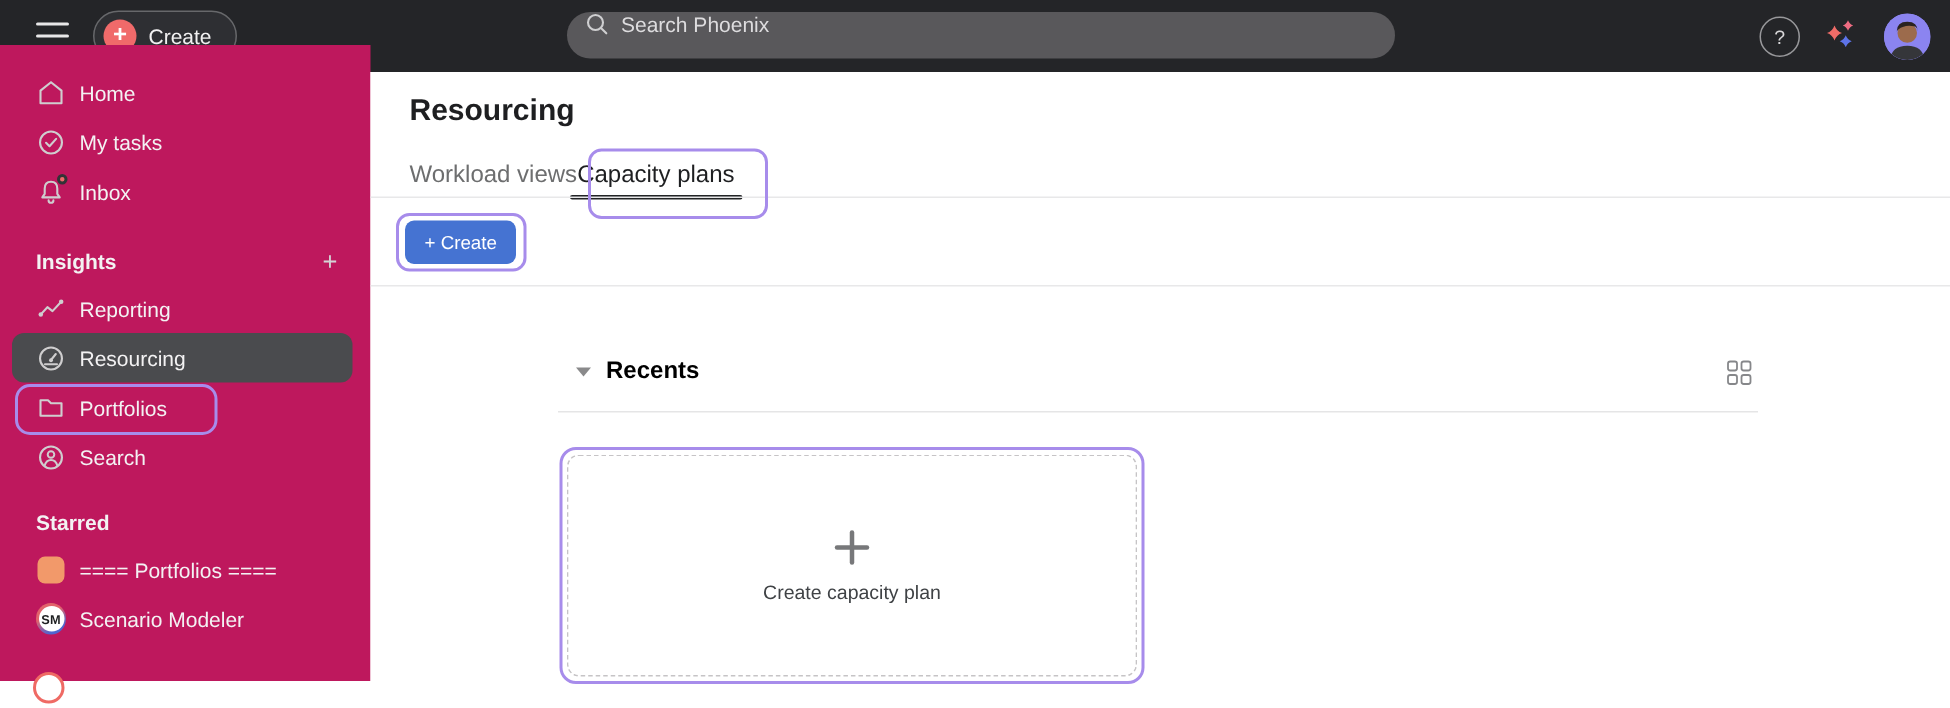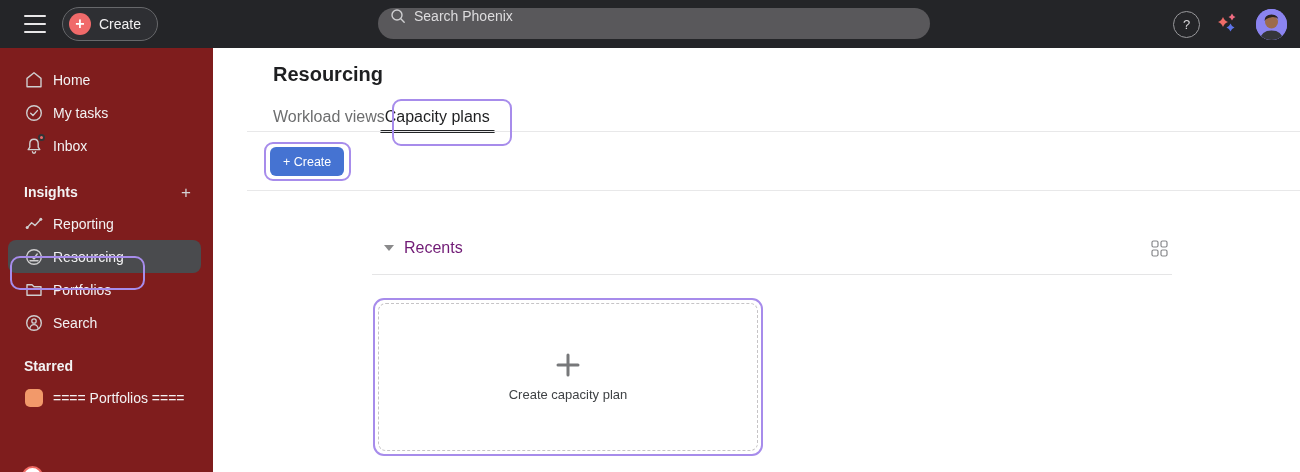--- a/index.html
+++ b/index.html
@@ -18,21 +18,21 @@
   .tb-create .tb-create-label { color:#f2f1f2; font-size:14px; font-weight:500; }
   .searchbar { position:absolute; left:378px; top:8px; width:552px; height:31px; border-radius:16px; background:#59585b; display:flex; align-items:flex-start; padding:0 12px; gap:8px; cursor:text; }
   .searchbar svg { flex:0 0 auto; }
   .search-text { color:#dddcde; font-size:14px; }
   .tb-right { position:absolute; right:13px; top:0; height:48px; display:flex; align-items:center; gap:13px; }
   .help-btn { width:27px; height:27px; border-radius:50%; border:1.5px solid #98989b; color:#d9d8da; font-size:13px; display:flex; align-items:center; justify-content:center; cursor:pointer; }
   .sparkles { width:30px; height:30px; display:flex; align-items:center; justify-content:center; cursor:pointer; }
   .avatar { width:31px; height:31px; border-radius:50%; overflow:hidden; cursor:pointer; background:#8b84f0; }
 
   
-  .sidebar { position:absolute; left:0; top:48px; width:213px; height:424px; background:#7f1d1d; color:#f3f2f3; }
+  .sidebar { position:absolute; left:0; top:30px; width:247px; height:424px; background:#be185d; color:#f3f2f3; }
   .side-row { height:33px; margin:0 12px 0 8px; padding-left:16px; border-radius:8px; display:flex; align-items:center; gap:9px; font-size:14px; cursor:pointer; }
   .side-row .ic { width:20px; height:20px; display:flex; align-items:center; justify-content:center; flex:0 0 auto; }
   .side-row.selected { background:#4a4b4e; }
   .side-header { height:30px; margin-top:15px; padding:0 22px 0 24px; display:flex; align-items:center; justify-content:space-between; font-size:14px; font-weight:700; }
   .side-header .add-btn { color:#d4d3d5; font-size:17px; font-weight:400; cursor:pointer; line-height:1; }
   .sb-top { padding-top:15px; }
   .orange-square { width:18px; height:18px; border-radius:5px; background:#f2996a; }
   .sm-badge { width:21px; height:21px; border-radius:50%; background:linear-gradient(150deg,#e2636b 38%,#4f66d0 78%); display:flex; align-items:center; justify-content:center; }
   .sm-badge .sm-inner { width:17px; height:17px; border-radius:50%; background:#ffffff; color:#1e1f21; font-size:8.5px; font-weight:700; display:flex; align-items:center; justify-content:center; letter-spacing:.2px; }
   .partial-avatar { position:absolute; left:22px; bottom:-15px; width:21px; height:21px; border-radius:50%; background:#fff; border:2.5px solid #ef6a64; }
@@ -44,21 +44,21 @@
   .page-title { position:absolute; left:26px; top:15px; font-size:20px; font-weight:700; color:#1e1f21; }
   .tabs { position:absolute; left:26px; top:60px; display:flex; font-size:16px; }
   .tab { position:relative; cursor:pointer; color:#6d6e6f; }
   .tab.active { color:#1e1f21; font-weight:500; }
   .tab.active::after { content:''; position:absolute; left:-5px; right:-5px; bottom:-7px; height:3px; background:#222426; border-radius:2px; }
   .divider-full { position:absolute; left:0; width:1053px; height:1px; background:#e8e8e9; }
   .btn-create { position:absolute; left:23px; top:99px; height:29px; padding:0 13px; background:#4573d2; border:none; border-radius:6px; color:#ffffff; font-size:12.5px; font-weight:500; font-family:"Liberation Sans",sans-serif; cursor:pointer; }
   .recents { position:absolute; left:125px; top:189px; width:800px; }
   .recents-header { display:flex; align-items:center; height:22px; padding:0 3px 0 12px; }
   .tri-down { width:0; height:0; border-left:5px solid transparent; border-right:5px solid transparent; border-top:6px solid #8a8a8b; margin-right:10px; cursor:pointer; }
-  .recents-label { font-size:16px; font-weight:400; color:#701a75; flex:1; }
+  .recents-label { font-size:16px; font-weight:700; color:#000000; flex:1; }
   .grid-btn { width:20px; height:20px; display:flex; align-items:center; justify-content:center; cursor:pointer; }
   .recents-divider { margin-top:15px; height:1px; background:#e5e5e6; }
   .create-card { position:absolute; left:131px; top:255px; width:380px; height:148px; border:1px dashed #c6c4c6; border-radius:8px; background:#fff; display:flex; flex-direction:column; align-items:center; justify-content:center; gap:9px; cursor:pointer; }
   .create-card-label { font-size:13px; color:#3f4245; }
 
   
   .annotation { position:absolute; border:2px solid #a78ceb; border-radius:9px; pointer-events:none; z-index:6; }
 
   svg { display:block; }
 </style>
@@ -188,20 +188,28 @@
     <div class="side-header" style="margin-top:12px;">
       <span>Starred</span>
     </div>
 
     <div class="side-row">
       <span class="ic">
           <span class="orange-square"></span>
         </span>
       <span>==== Portfolios ====</span>
     </div>
+    <div class="side-row">
+      <span class="ic">
+        <span class="sm-badge">
+            <span class="sm-inner">SM</span>
+          </span>
+      </span>
+      <span>Scenario Modeler</span>
+    </div>
     <div class="partial-avatar"></div>
   </div>
 
   <div class="main">
     <div class="page-title">Resourcing</div>
 
     <div class="tabs">
       <div class="tab">Workload views</div>
       <div class="tab active">Capacity plans</div>
     </div>

